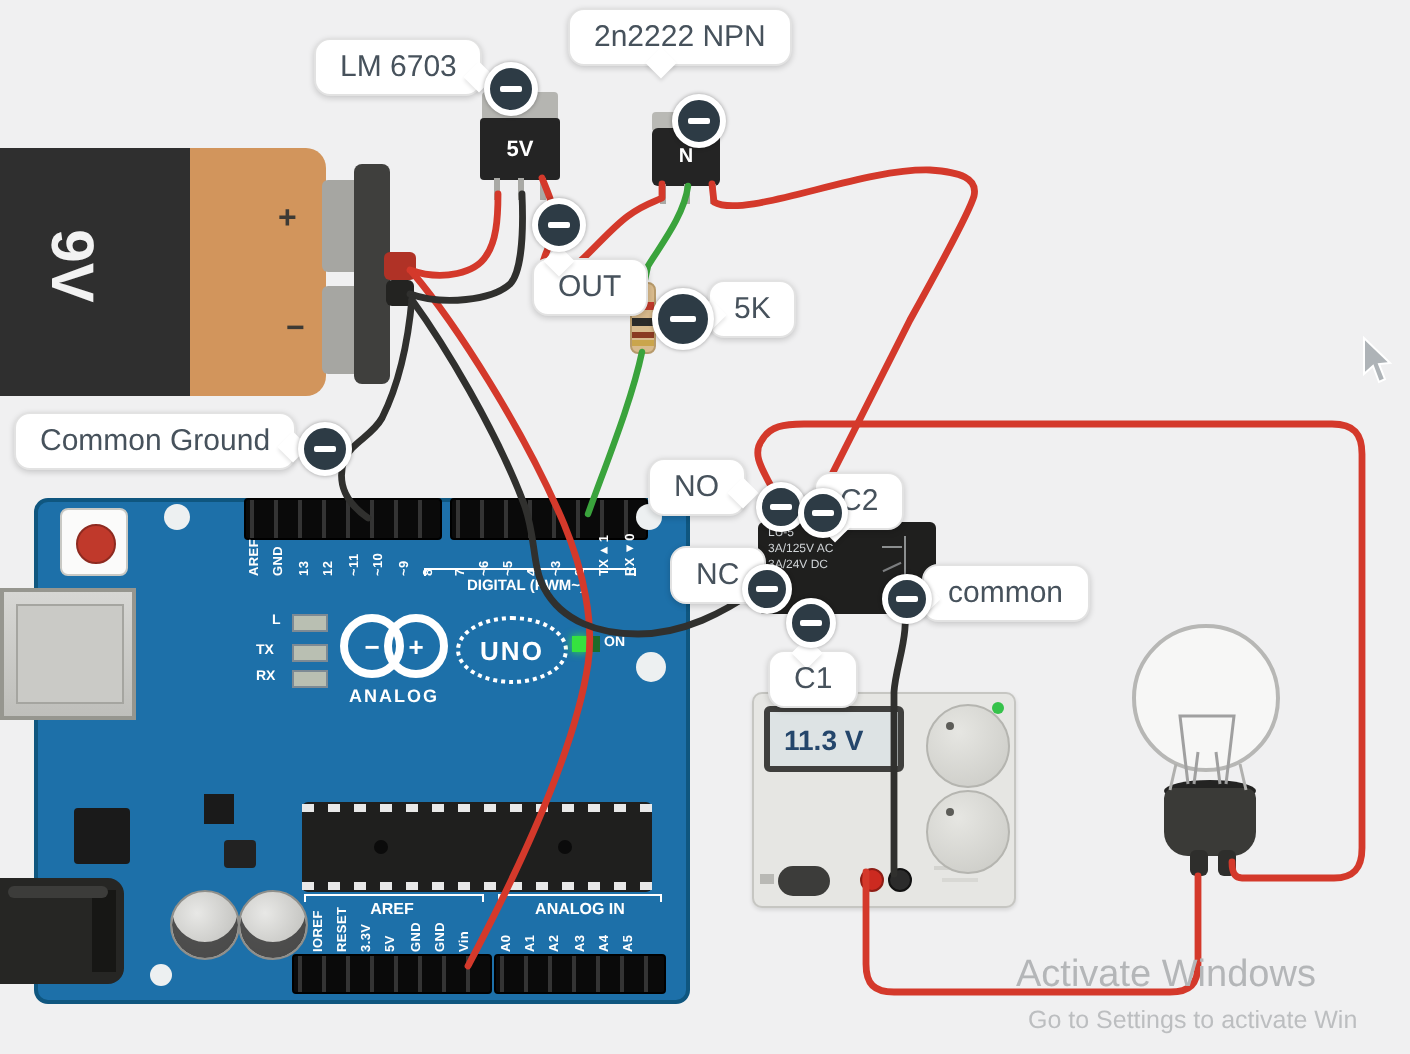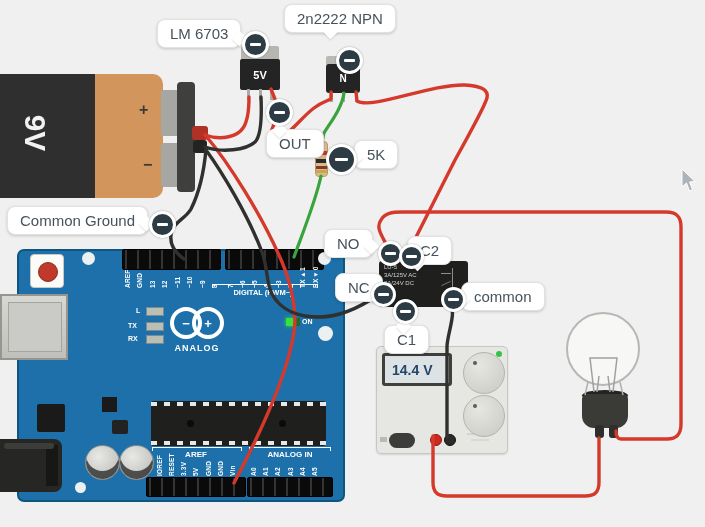--- a/index.html
+++ b/index.html
@@ -112,20 +112,23 @@
 
   <div class="abs" style="left:170px;top:307px;width:54px;height:30px;z-index:4;">
     <div class="abs" style="left:0;top:0;width:24px;height:24px;border:4px solid #fff;border-radius:50%;color:#fff;font-weight:bold;font-size:13px;display:flex;align-items:center;justify-content:center;">
         <span>−</span>
       </div>
     <div class="abs" style="left:22px;top:0;width:24px;height:24px;border:4px solid #fff;border-radius:50%;color:#fff;font-weight:bold;font-size:13px;display:flex;align-items:center;justify-content:center;">
         <span>+</span>
       </div>
   </div>
   <div class="boardtxt" style="left:166px;top:343px;width:62px;text-align:center;font-size:9px;letter-spacing:1px;">ANALOG</div>
+  <div class="abs" style="left:228px;top:308px;width:52px;height:30px;border:2px dotted #fff;border-radius:50%;display:flex;align-items:center;justify-content:center;color:#fff;font-size:13px;font-weight:bold;letter-spacing:1px;z-index:4;">
+    <span>UNO</span>
+  </div>
   <div class="abs" style="left:286px;top:318px;width:8px;height:8px;background:#35e23f;box-shadow:0 0 4px #35e23f;z-index:4;"></div>
   <div class="abs" style="left:295px;top:318px;width:5px;height:8px;background:#1d6b2a;z-index:4;"></div>
   <div class="boardtxt" style="left:302px;top:318px;font-size:7px;">ON</div>
 
   <div class="abs" style="left:151px;top:401px;width:175px;height:45px;background:#1f1f1e;border-radius:3px;z-index:3;">
     <div class="chipdash" style="top:1px;"></div>
     <div class="chipdash" style="bottom:1px;"></div>
     <div class="abs" style="left:36px;top:19px;width:7px;height:7px;border-radius:50%;background:#0b0b0b;"></div>
     <div class="abs" style="left:128px;top:19px;width:7px;height:7px;border-radius:50%;background:#0b0b0b;"></div>
   </div>
@@ -195,21 +198,21 @@
     <div class="abs" style="left:5px;top:3px;font-size:6px;">LU-5</div>
     <div class="abs" style="left:5px;top:11px;font-size:6px;">3A/125V AC</div>
     <div class="abs" style="left:5px;top:19px;font-size:6px;">3A/24V DC</div>
     <div class="abs" style="left:73px;top:7px;width:1px;height:26px;background:#b9bdbf;opacity:.7;"></div>
     <div class="abs" style="left:62px;top:12px;width:10px;height:1px;background:#b9bdbf;opacity:.7;"></div>
     <div class="abs" style="left:62px;top:22px;width:10px;height:1px;background:#b9bdbf;opacity:.6;transform:rotate(-25deg);"></div>
   </div>
 
   <div class="psu">
     <div class="display" style="left:5px;top:6px;">
-        <span>14.4 V</span>
+        <span>11.3 V</span>
       </div>
     <div class="knob" style="left:86px;top:5px;">
         <div class="dot"></div>
       </div>
     <div class="knob" style="left:86px;top:48px;">
         <div class="dot"></div>
       </div>
     <div class="abs" style="left:119px;top:4px;width:6px;height:6px;border-radius:50%;background:#35c24a;"></div>
     <div class="abs" style="left:12px;top:86px;width:26px;height:15px;background:#3c3c3a;border-radius:8px;"></div>
     <div class="abs" style="left:3px;top:90px;width:7px;height:5px;background:#b9b9b5;"></div>
@@ -309,18 +312,22 @@
   <div class="balloon" style="left:407px;top:236px;">
     <span>C2</span><span class="tail" style="left:4px;bottom:-5px;"></span>
   </div>
   <div class="balloon" style="left:461px;top:270px;margin-top:12px;">
     <span>common</span><span class="tail" style="left:-5px;top:11px;"></span>
   </div>
   <div class="balloon" style="left:384px;top:325px;">
     <span>C1</span><span class="tail" style="left:13px;top:-5px;"></span>
   </div>
 
+  <div class="wm">
+    <div class="t1">Activate Windows</div>
+    <div class="t2">Go to Settings to activate Win</div>
+  </div>
 
   <svg class="abs" style="left:680px;top:168px;z-index:70;" width="20" height="26" viewBox="0 0 20 26">
     <polygon points="2,1 2,19 6.5,15 9.5,23 12.5,21.6 9.5,14 15,13.5" fill="#aeb3b7" stroke="#fff" stroke-width="1"></polygon>
   </svg>
 
 </div>
 
 </body></html>

